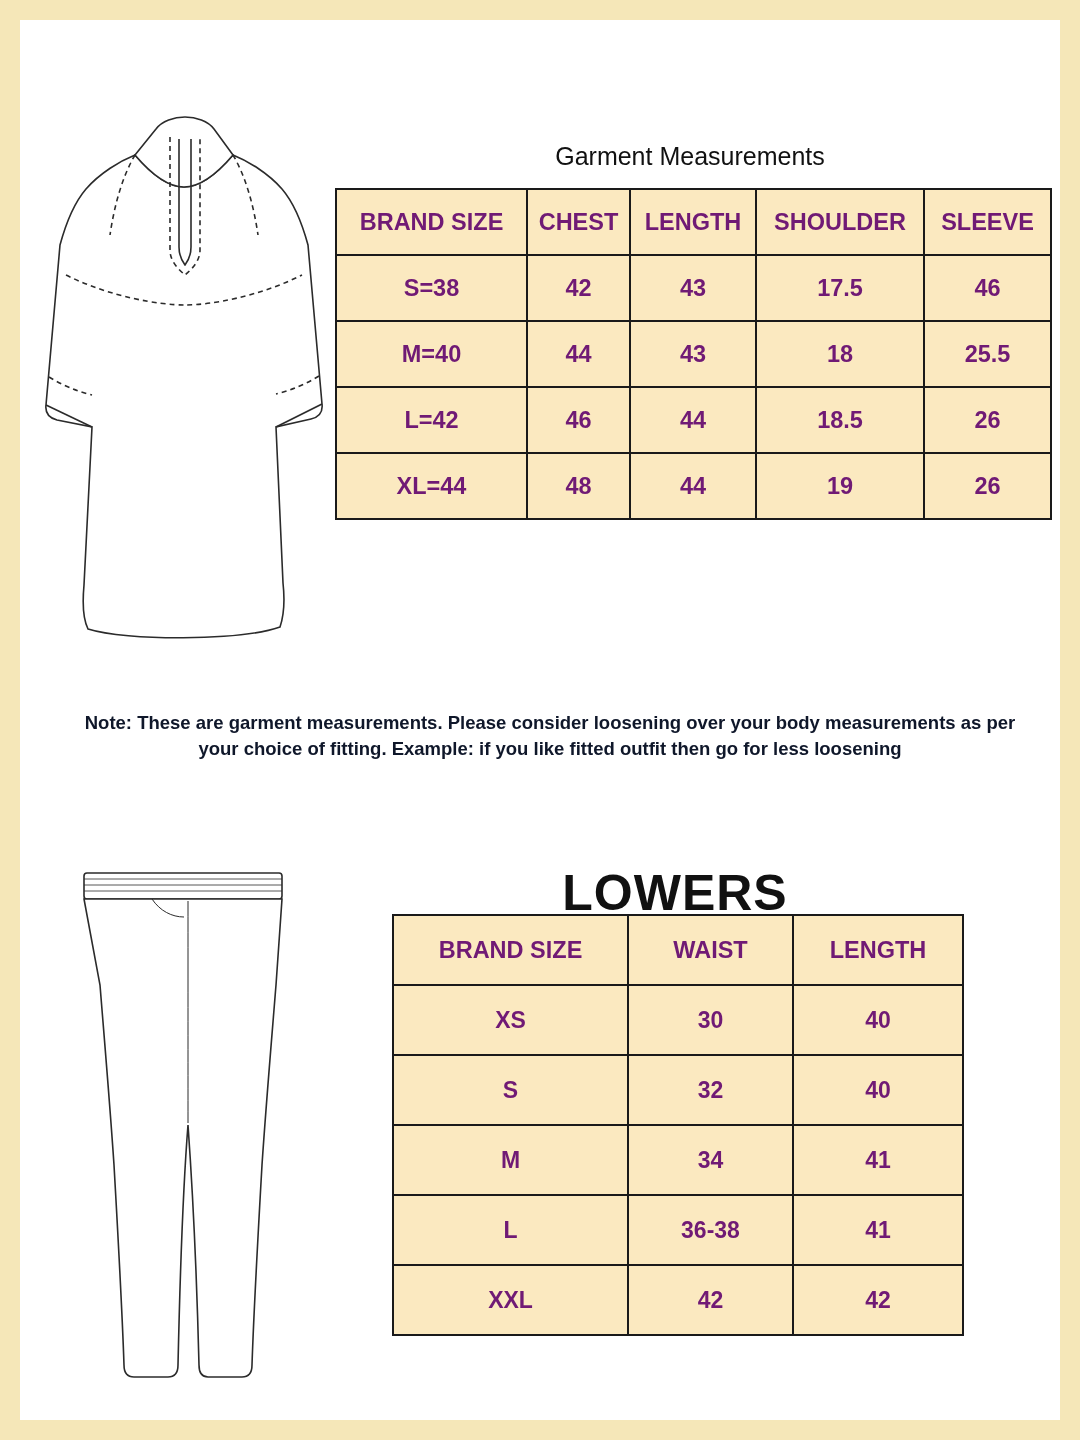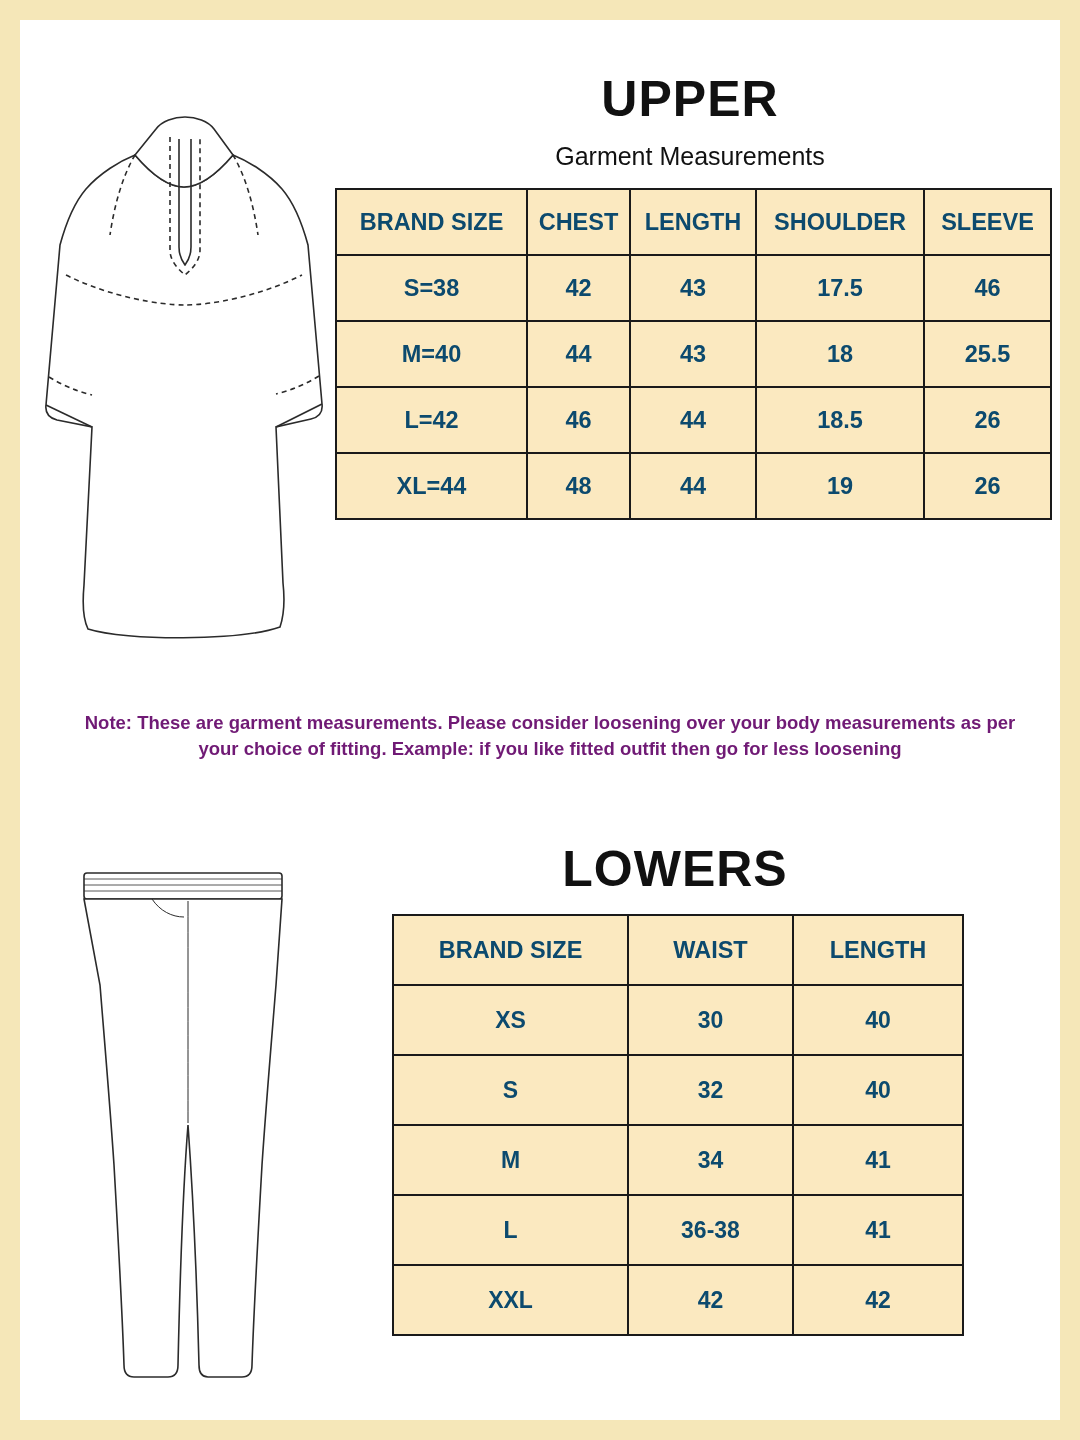--- a/index.html
+++ b/index.html
@@ -52,21 +52,21 @@
     color: #111;
   }
 
   table.sizes {
     border-collapse: collapse;
     table-layout: fixed;
   }
   table.sizes th, table.sizes td {
     border: 2px solid #1a1a1a;
     text-align: center;
-    color: #0c4a6e;
+    color: #701a75;
     font-weight: bold;
     background: #fbe9c0;
   }
 
   
   .upper-table-wrap {
     position: absolute;
     left: 315px;
     top: 168px;
   }
@@ -89,28 +89,28 @@
 
   .note {
     position: absolute;
     left: 60px;
     top: 690px;
     width: 940px;
     text-align: center;
     font-size: 18.5px;
     font-weight: bold;
     line-height: 26px;
-    color: #701a75;
+    color: #0f172a;
   }
 
   
   .title-lowers {
     position: absolute;
     left: 330px;
-    top: 820px;
+    top: 844px;
     width: 650px;
     text-align: center;
     font-size: 50px;
     font-weight: bold;
     letter-spacing: 1px;
     color: #111;
   }
   .lower-table-wrap {
     position: absolute;
     left: 372px;
@@ -176,21 +176,20 @@
         <path d="M130 22 L130 135 C130 146 138 154 145 160 C152 154 160 146 160 135 L160 22" fill="none" stroke-dasharray="5 4"></path>
         <path d="M139 24 L139 132 C139 140 142 146 145 150 C148 146 151 140 151 132 L151 24" fill="none"></path>
 
         <path d="M26 160 C70 182 120 190 145 190 C170 190 218 182 262 160" fill="none" stroke-dasharray="5 4"></path>
 
         <path d="M95 40 C82 62 74 92 70 120" fill="none" stroke-dasharray="5 4"></path>
         <path d="M193 40 C206 62 214 92 218 120" fill="none" stroke-dasharray="5 4"></path>
       </g>
     </svg>
 
-    <div class="title-upper">UPPER</div>
     <div class="subtitle-upper">Garment Measurements</div>
 
     <div class="upper-table-wrap">
       <table class="sizes upper-table">
         <colgroup>
           <col class="c0">
             <col class="c1">
             <col class="c2">
             <col class="c3">
             <col class="c4">

